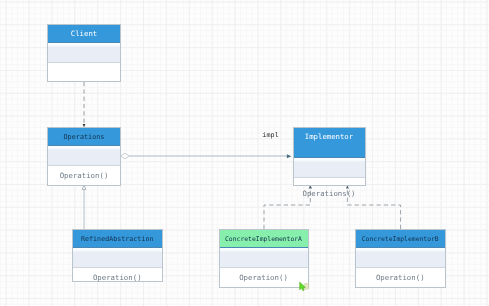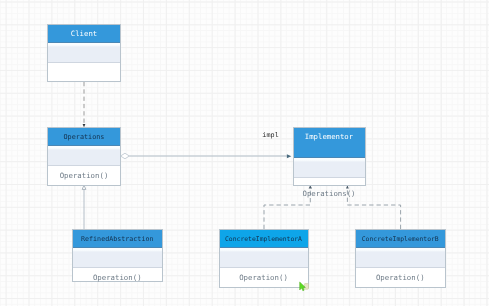--- a/index.html
+++ b/index.html
@@ -64,21 +64,21 @@
       <div class="hdr" style="background: rgb(52, 152, 219); color: rgb(255, 255, 255); height: 30px; line-height: 18px; font-size: 7.3px;">Implementor</div>
       <div class="attrs" style="height: 20px;"></div>
       <div class="ops" style="height: 19px; margin-top: 6px;">Operations()</div>
     </div>
     <div class="cls" style="left: 50px; top: 229px; width: 90.5px; height: 53px; border-color: rgb(185, 196, 205); margin-left: 22px;">
       <div class="hdr" style="background: rgb(52, 152, 219); color: rgb(19, 49, 78); height: 18px; line-height: 18px; font-size: 6.7px;">RefinedAbstraction</div>
       <div class="attrs" style="height: 20px;"></div>
       <div class="ops" style="height: 19px;">Operation()</div>
     </div>
     <div class="cls" style="left: 218.5px; top: 229px; width: 90px; height: 59px; border-color: rgb(185, 196, 205);">
-      <div class="hdr" style="background: #0ea5e9; color: rgb(19, 49, 78); height: 18px; line-height: 18px; font-size: 6.4px;">ConcreteImplementorA</div>
+      <div class="hdr" style="background: #86efac; color: rgb(19, 49, 78); height: 18px; line-height: 18px; font-size: 6.4px;">ConcreteImplementorA</div>
       <div class="attrs" style="height: 20px;"></div>
       <div class="ops" style="height: 19px;">Operation()</div>
     </div>
     <div class="cls" style="left: 355px; top: 229px; width: 90.5px; height: 59px; border-color: rgb(185, 196, 205);">
       <div class="hdr" style="background: rgb(52, 152, 219); color: rgb(19, 49, 78); height: 18px; line-height: 18px; font-size: 6.4px;">ConcreteImplementorB</div>
       <div class="attrs" style="height: 20px;"></div>
       <div class="ops" style="height: 19px;">Operation()</div>
     </div>
     <div class="edgelabel" style="left: 262.3px; top: 132.2px; font-size: 6.8px; color: rgb(42, 42, 42);">impl</div>
     <svg viewBox="0 0 489 306" class="links" style="z-index: 5;">

